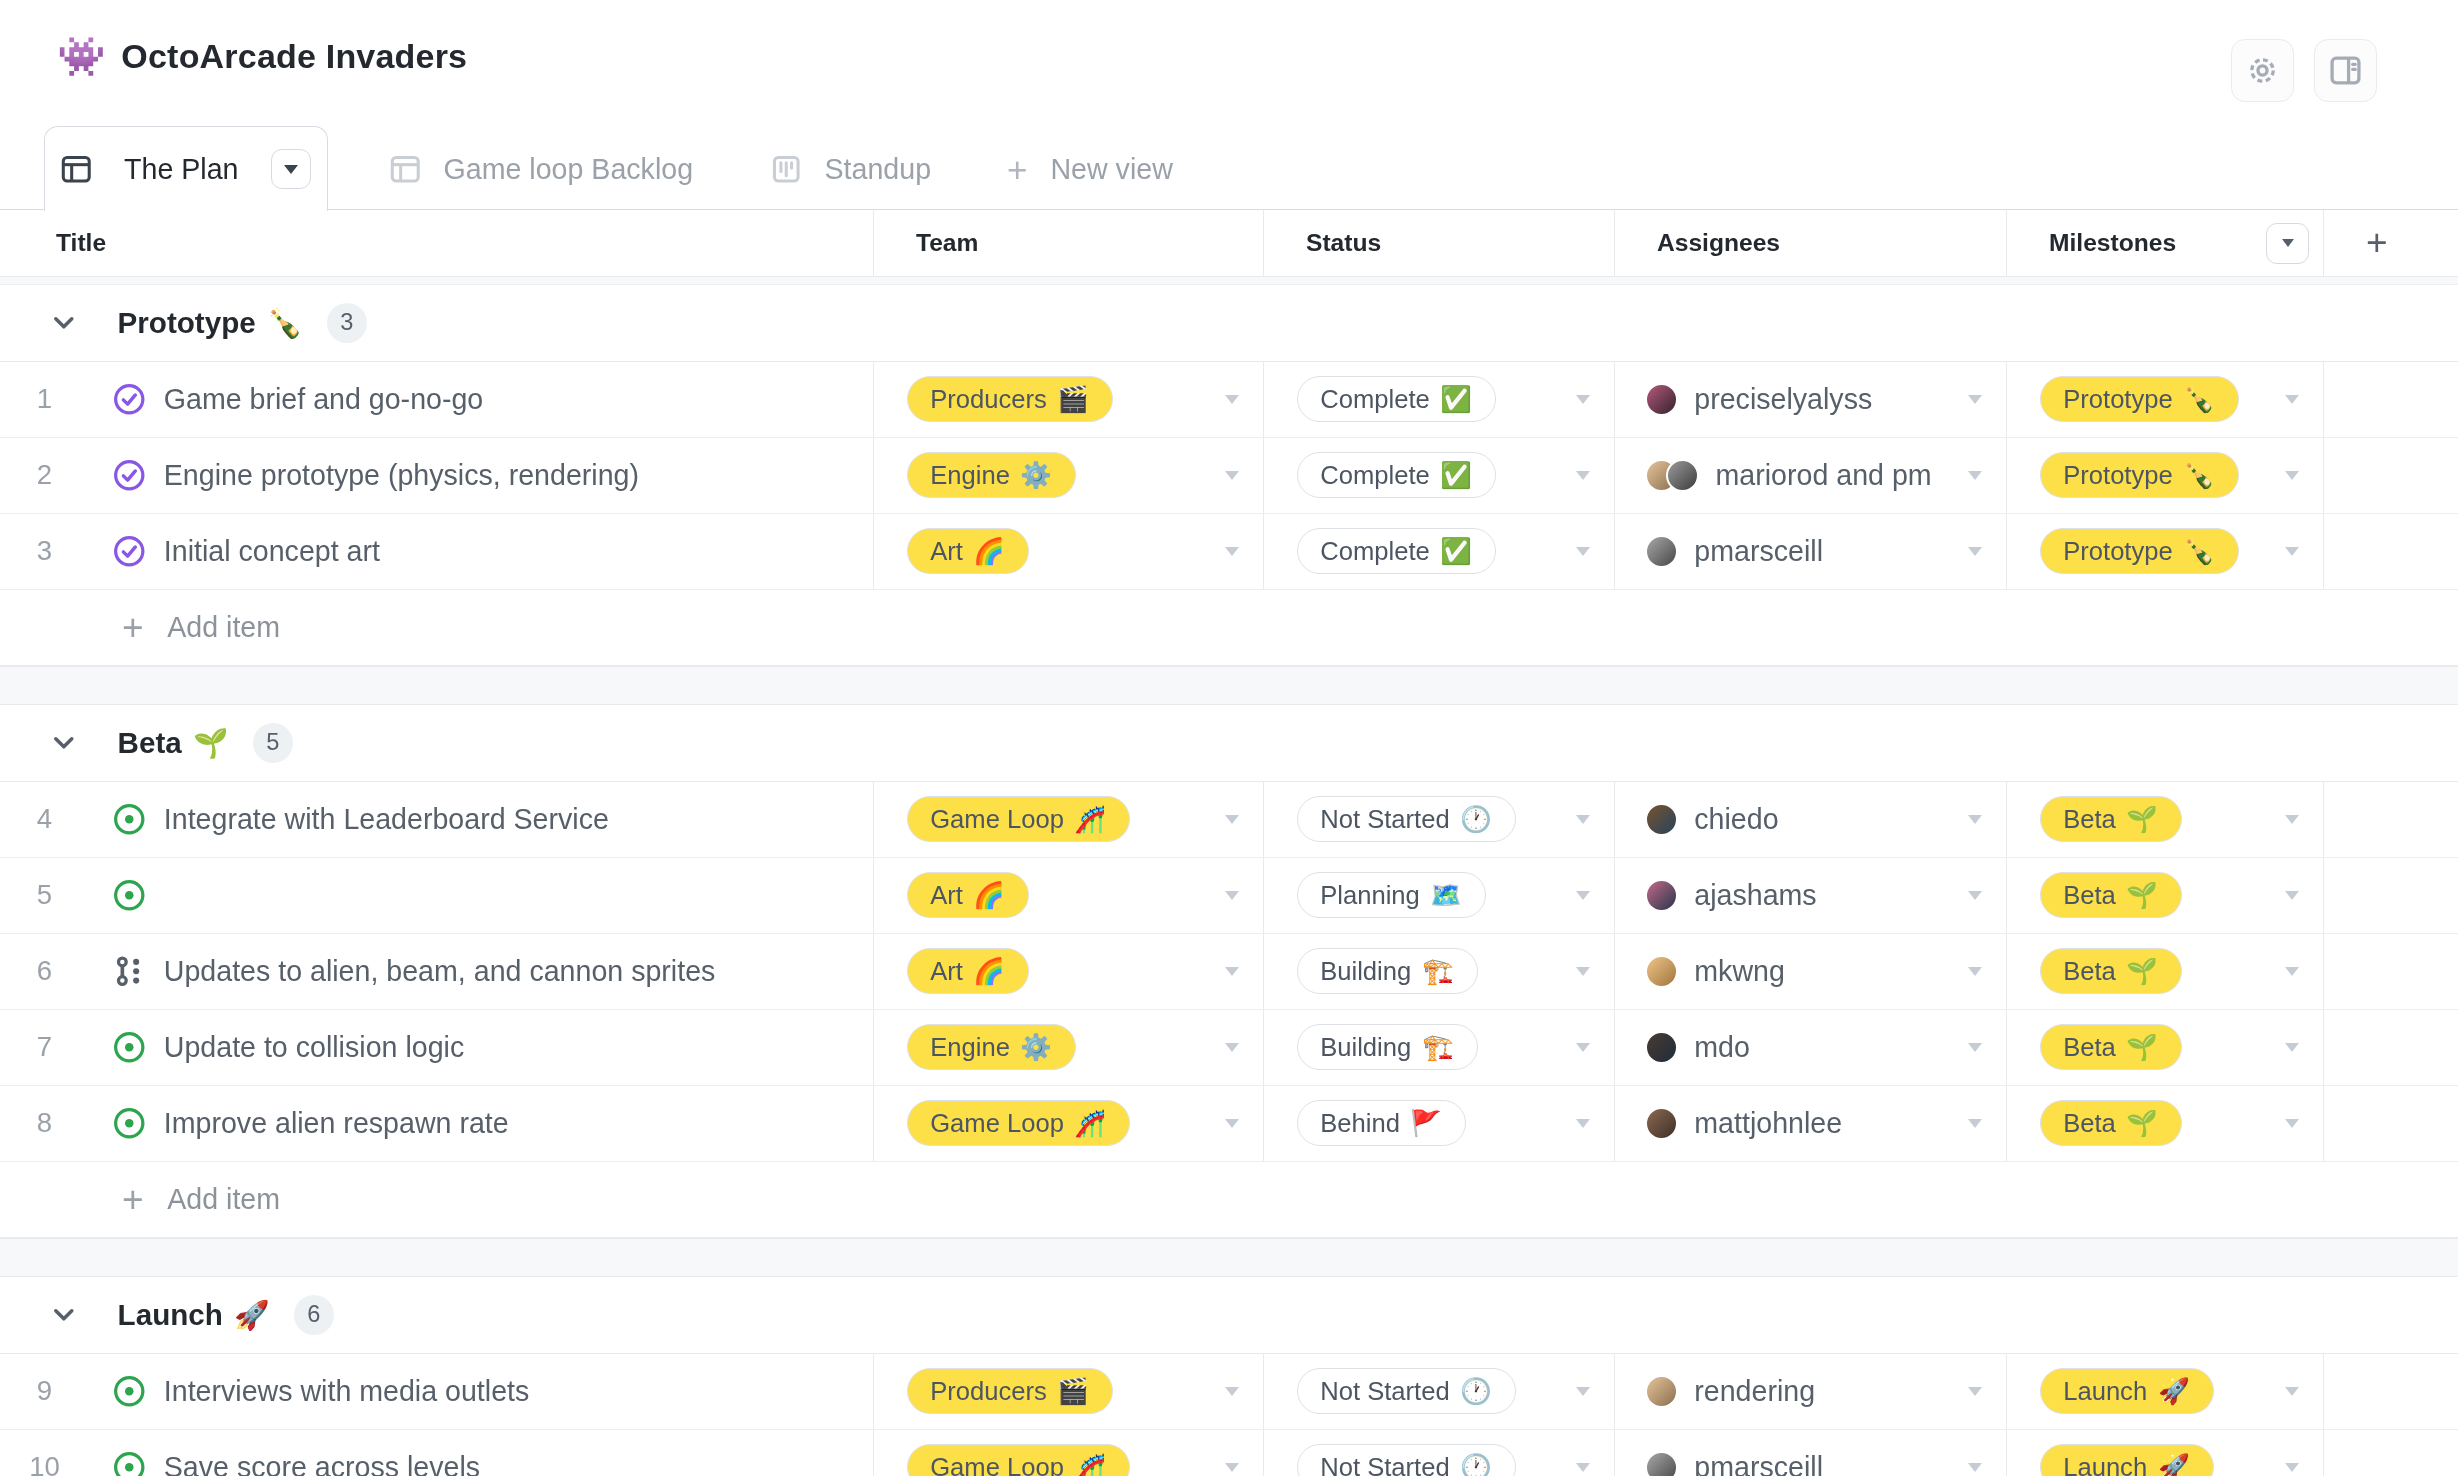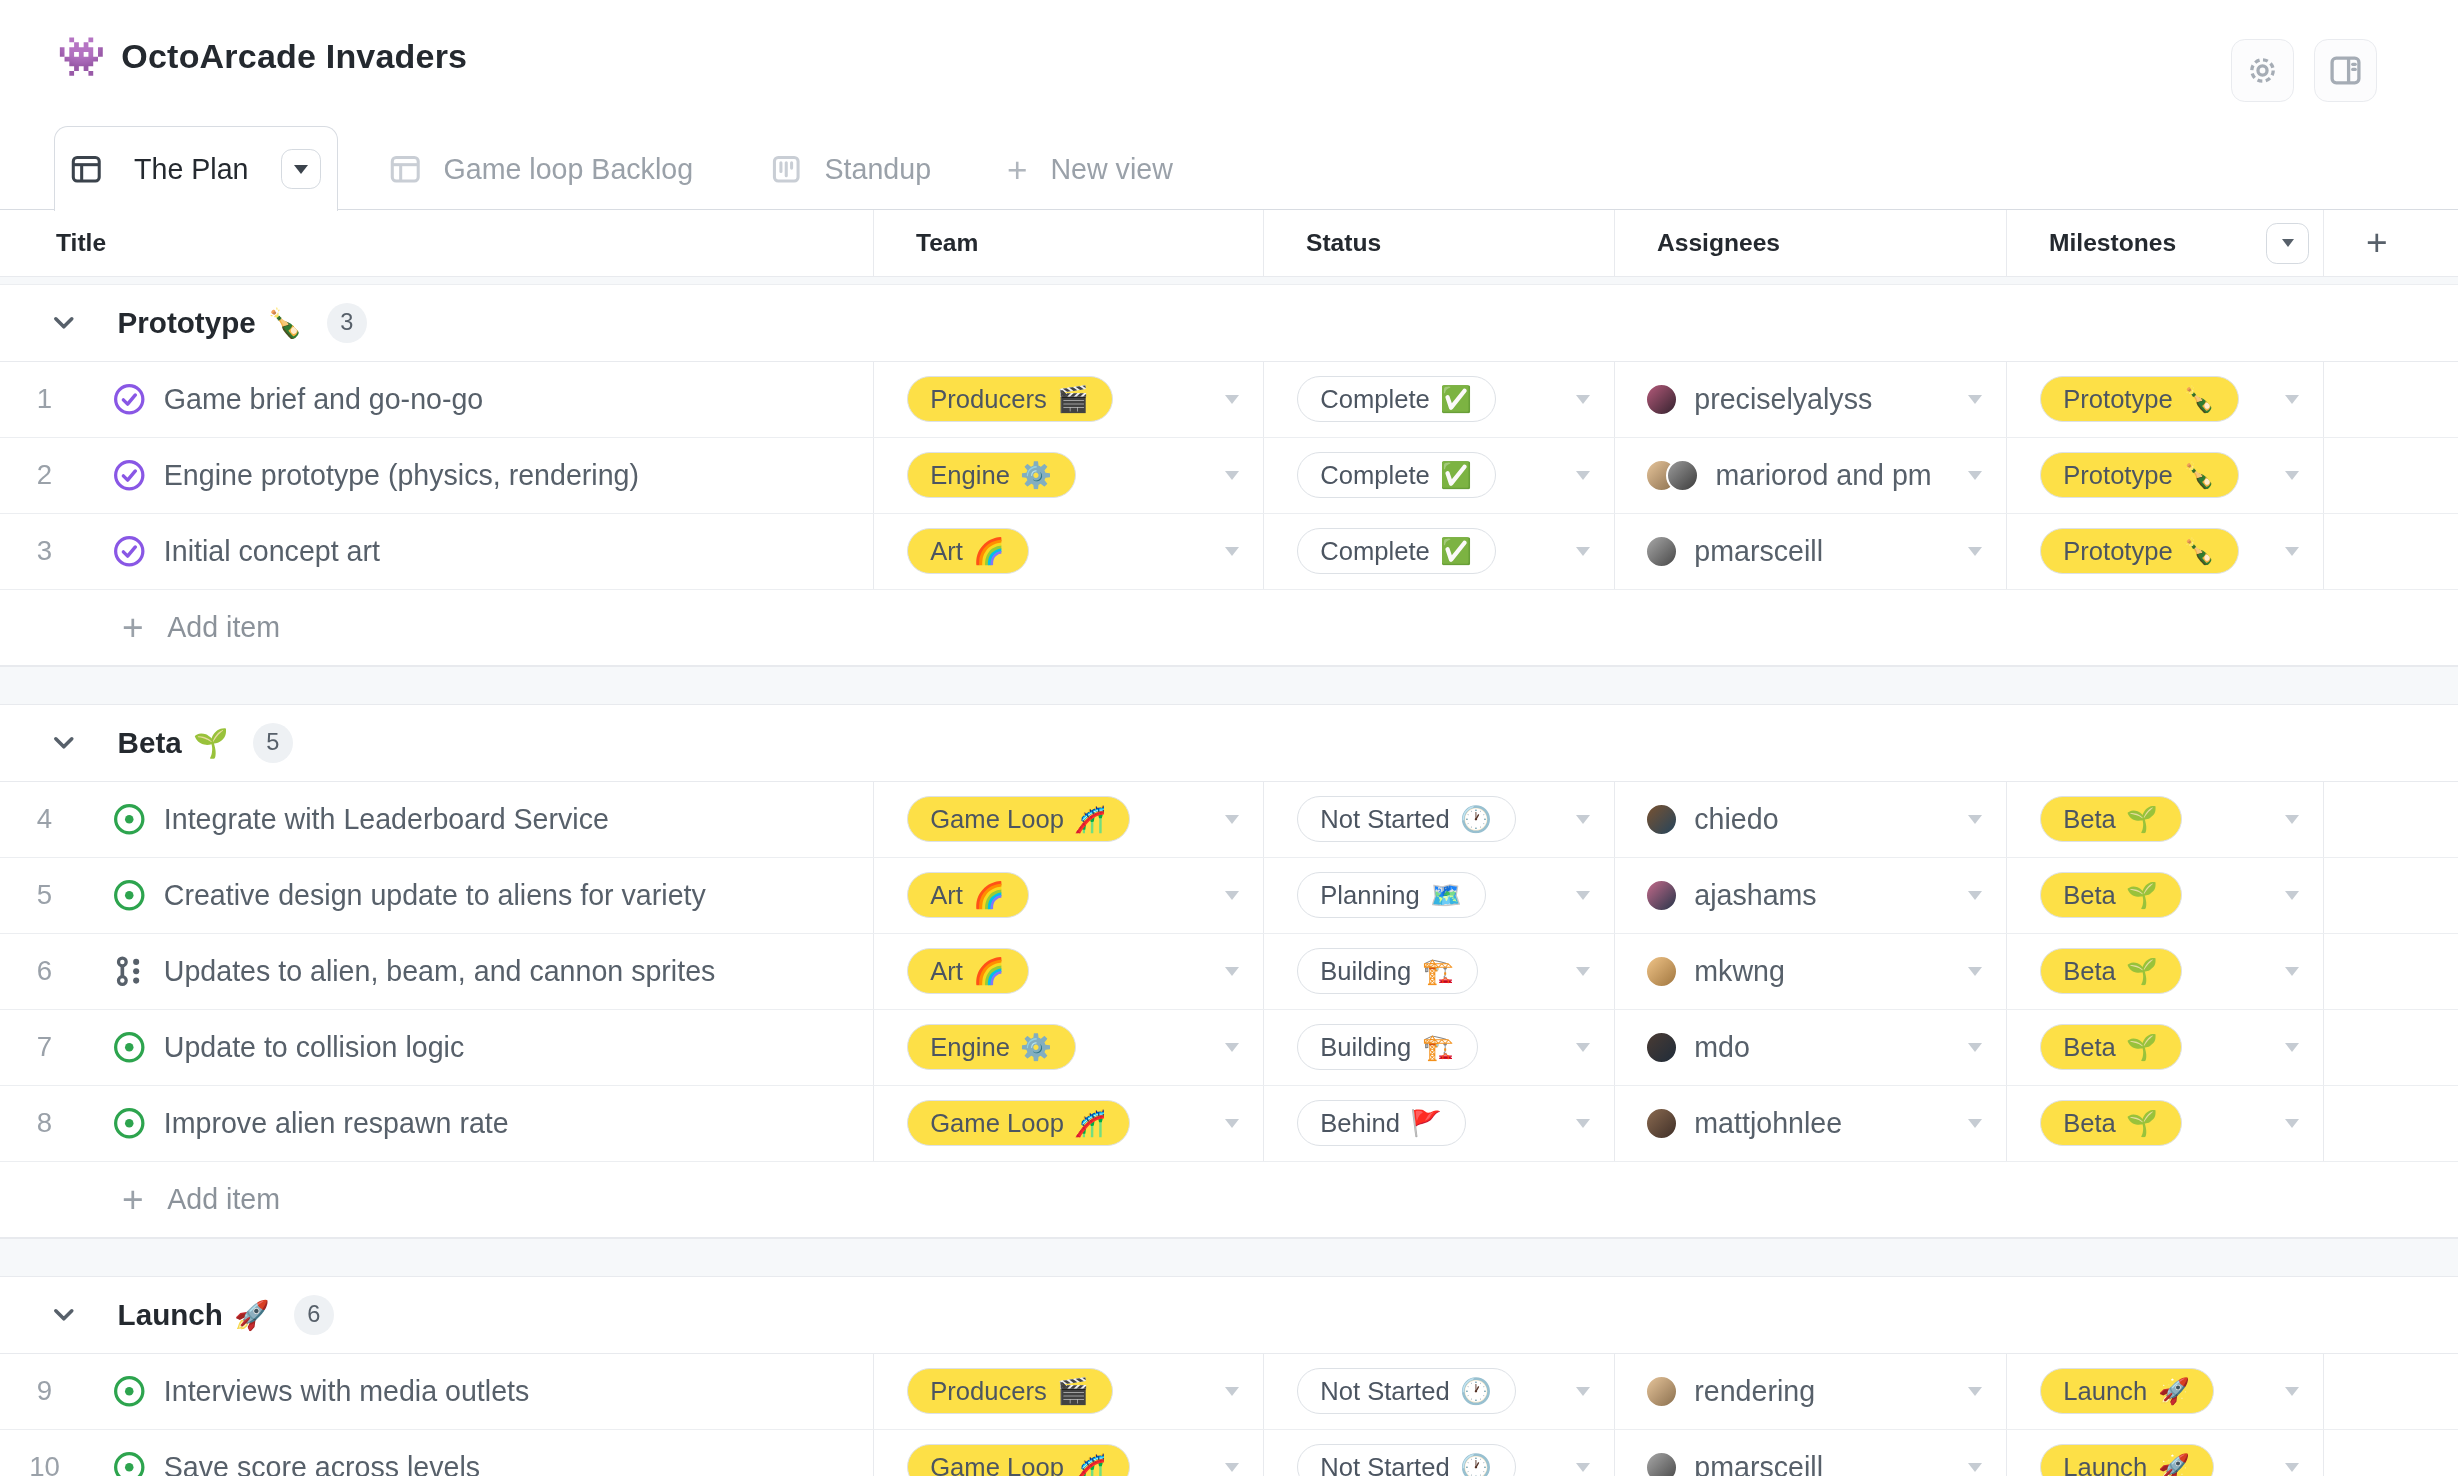--- a/index.html
+++ b/index.html
@@ -11,21 +11,21 @@
   .title-wrap { position:absolute; left:57px; top:37px; display:flex; align-items:center; gap:15.8px; }
   .proj-emoji { font-size:39px; line-height:1; }
   .proj-title { font-size:34px; font-weight:700; color:#24292f; letter-spacing:0.2px; }
   .hdr-btns { position:absolute; right:82px; top:39px; display:flex; gap:19.7px; }
   .hdr-btn { width:63px; height:63px; border:1.5px solid #e9ebef; border-radius:13.8px;
     background:#fcfcfd; display:flex; align-items:center; justify-content:center; color:#a5acb5; cursor:pointer; }
 
   
   .tabs { position:relative; height:84px; }
   .tabs::after { content:""; position:absolute; left:0; right:0; bottom:0; height:1.5px; background:#d8dce2; }
-  .tab-active { position:absolute; left:54px; top:0; width:284px; height:85px; z-index:2;
+  .tab-active { position:absolute; left:44px; top:0; width:284px; height:85px; z-index:2;
     background:#fff; border:1.5px solid #d8dce2; border-bottom:none; border-radius:13.8px 13.8px 0 0;
     display:flex; align-items:center; justify-content:center; gap:33px; cursor:pointer; }
   .tab-active .tab-label { font-size:28.6px; color:#24292f; }
   .tab-caret-btn { width:40px; height:40px; border:1.5px solid #d5dae0; border-radius:10.8px;
     display:flex; align-items:center; justify-content:center; background:#fff; cursor:pointer; }
   .tri { width:0; height:0; border-left:7.9px solid transparent; border-right:7.9px solid transparent; border-top:9.9px solid #3b434c; }
   .tab-inactive { position:absolute; top:13.8px; height:59px; display:flex; align-items:center; gap:23px;
     color:#9aa1a9; font-size:28.6px; cursor:pointer; }
   .tab-inactive .ticon { color:#c9ced5; }
   #tab-gameloop { left:390px; } #tab-standup { left:771px; } #tab-newview { left:1007px; }
@@ -357,21 +357,20 @@
   </div>
         <div class="trow item-row">
     <div class="cell col-title">
       <span class="row-num">5</span>
       <span class="item-icon">
               <svg viewBox="0 0 16 16" width="32.5" height="32.5">
     <circle cx="8" cy="8" r="6.7" fill="none" stroke="#2da44e" stroke-width="1.6"></circle>
     <circle cx="8" cy="8" r="2.1" fill="#2da44e"></circle>
   </svg>
             </span>
-      <span class="item-title">Creative design update to aliens for variety</span>
     </div>
     <div class="cell col-team">
       <span class="pill">
         <span>Art</span>
         <span class="p-emoji">🌈</span>
       </span>
       <span class="cell-caret"></span>
     </div>
     <div class="cell col-status">
       <span class="pill pill-white">

